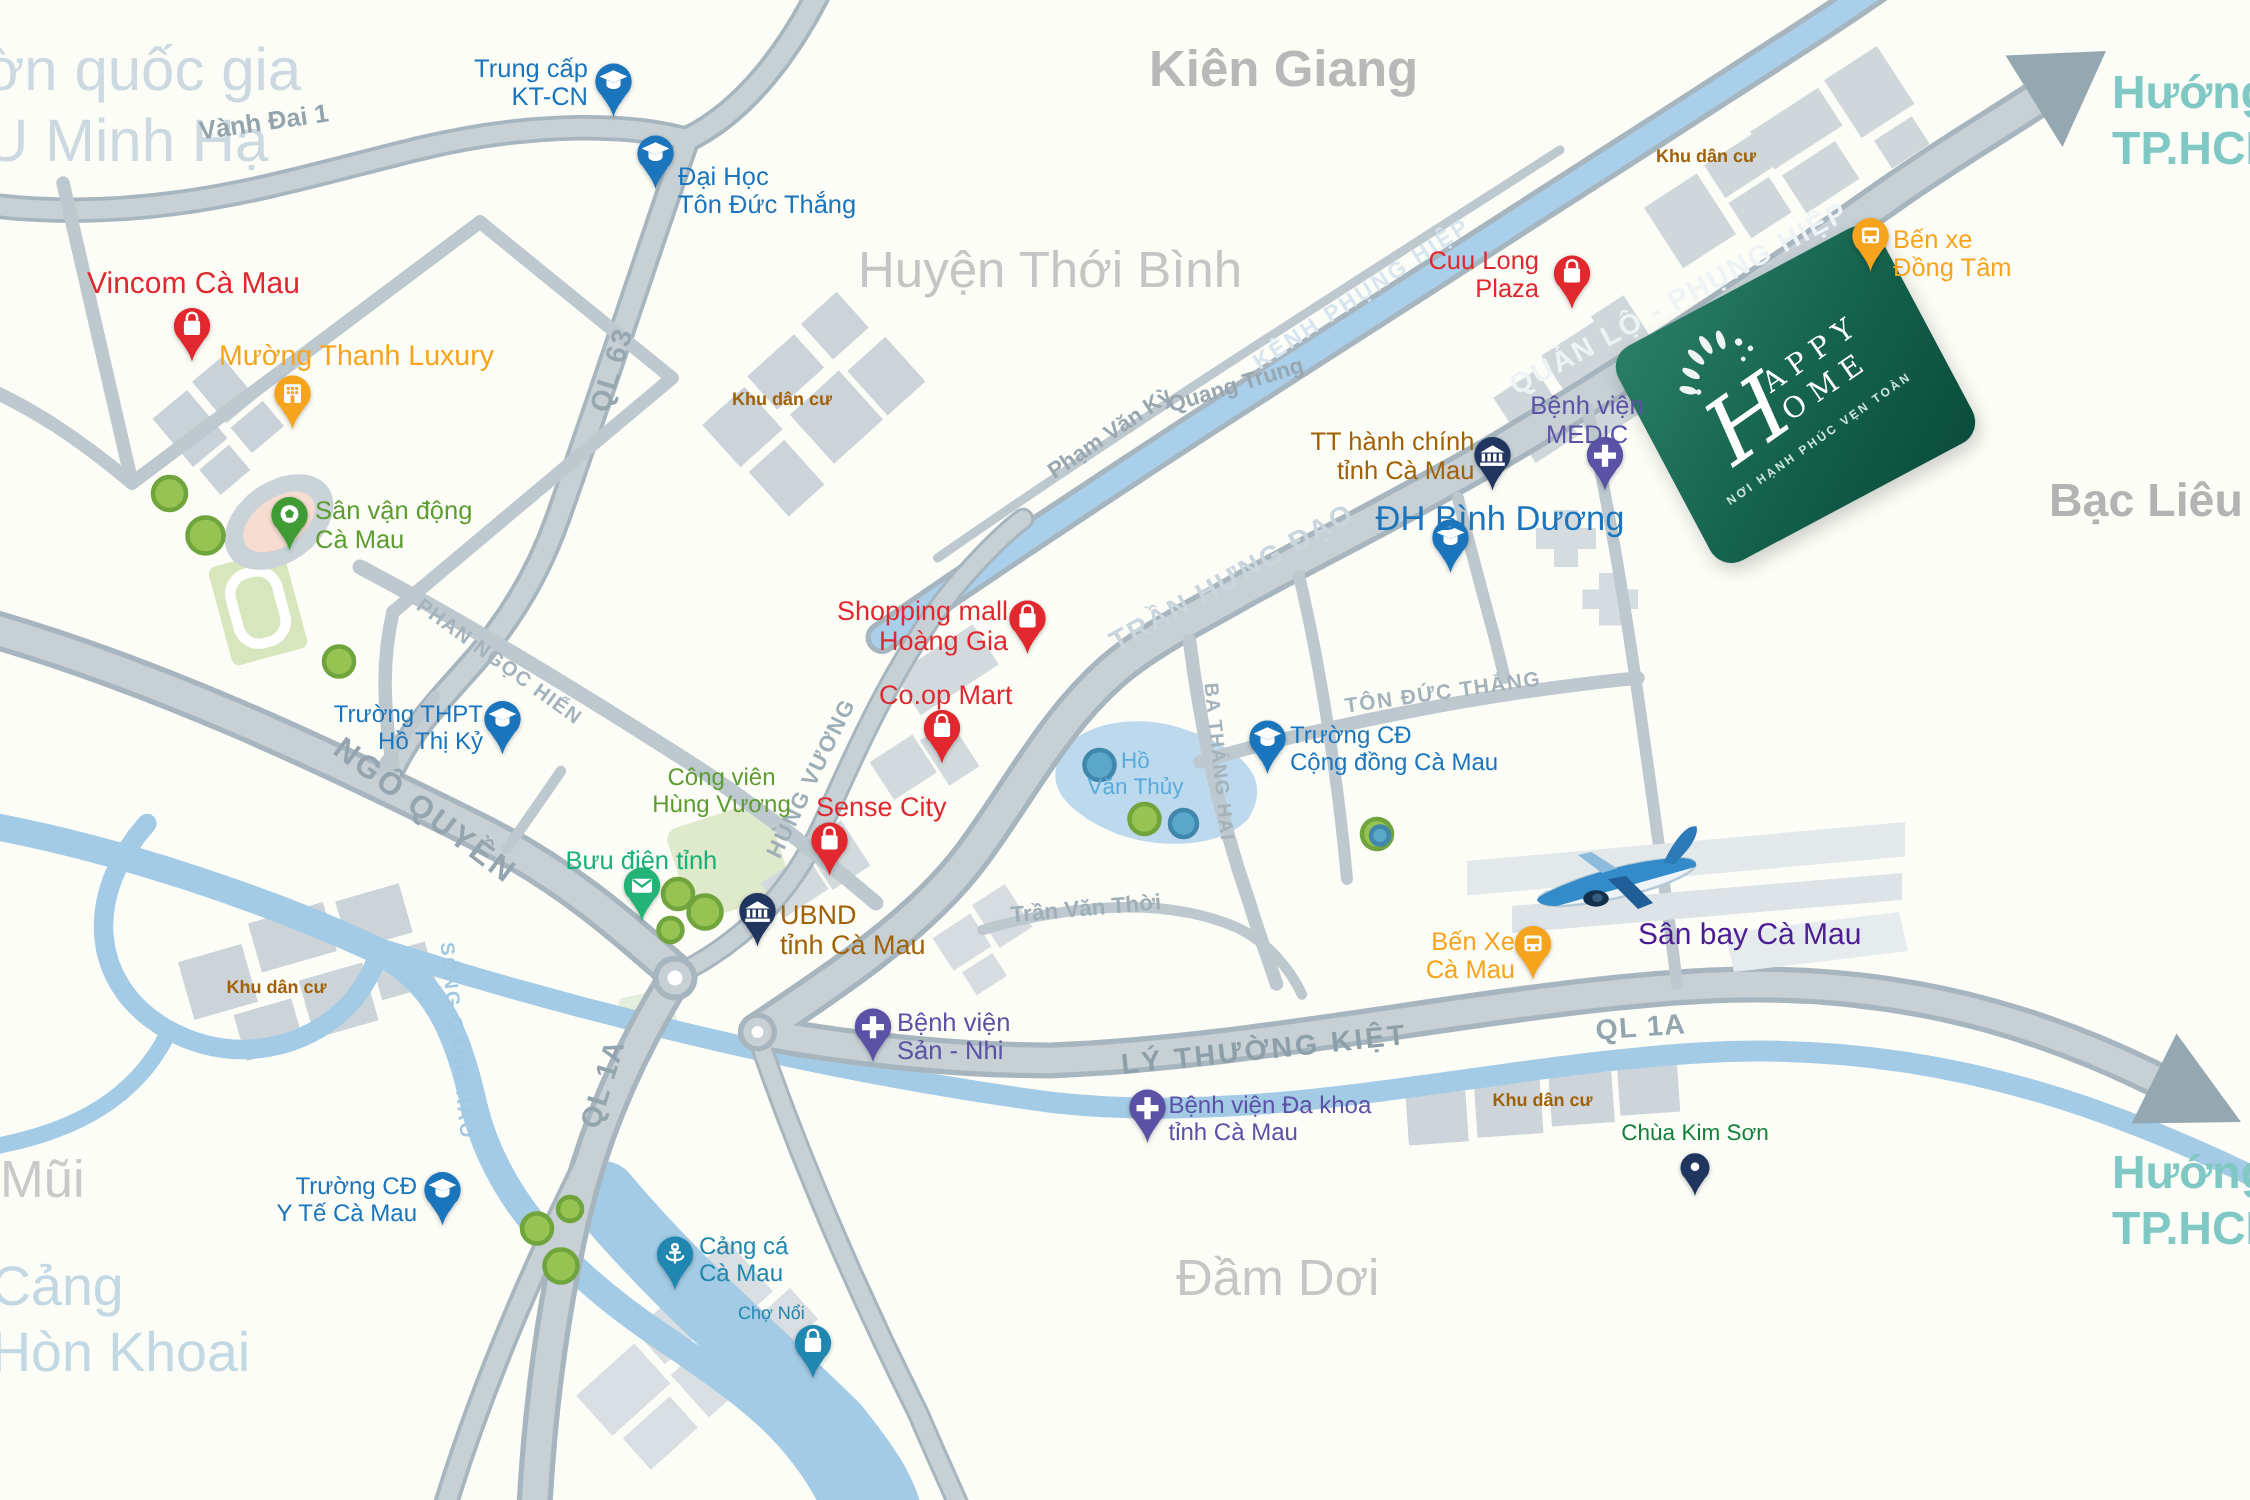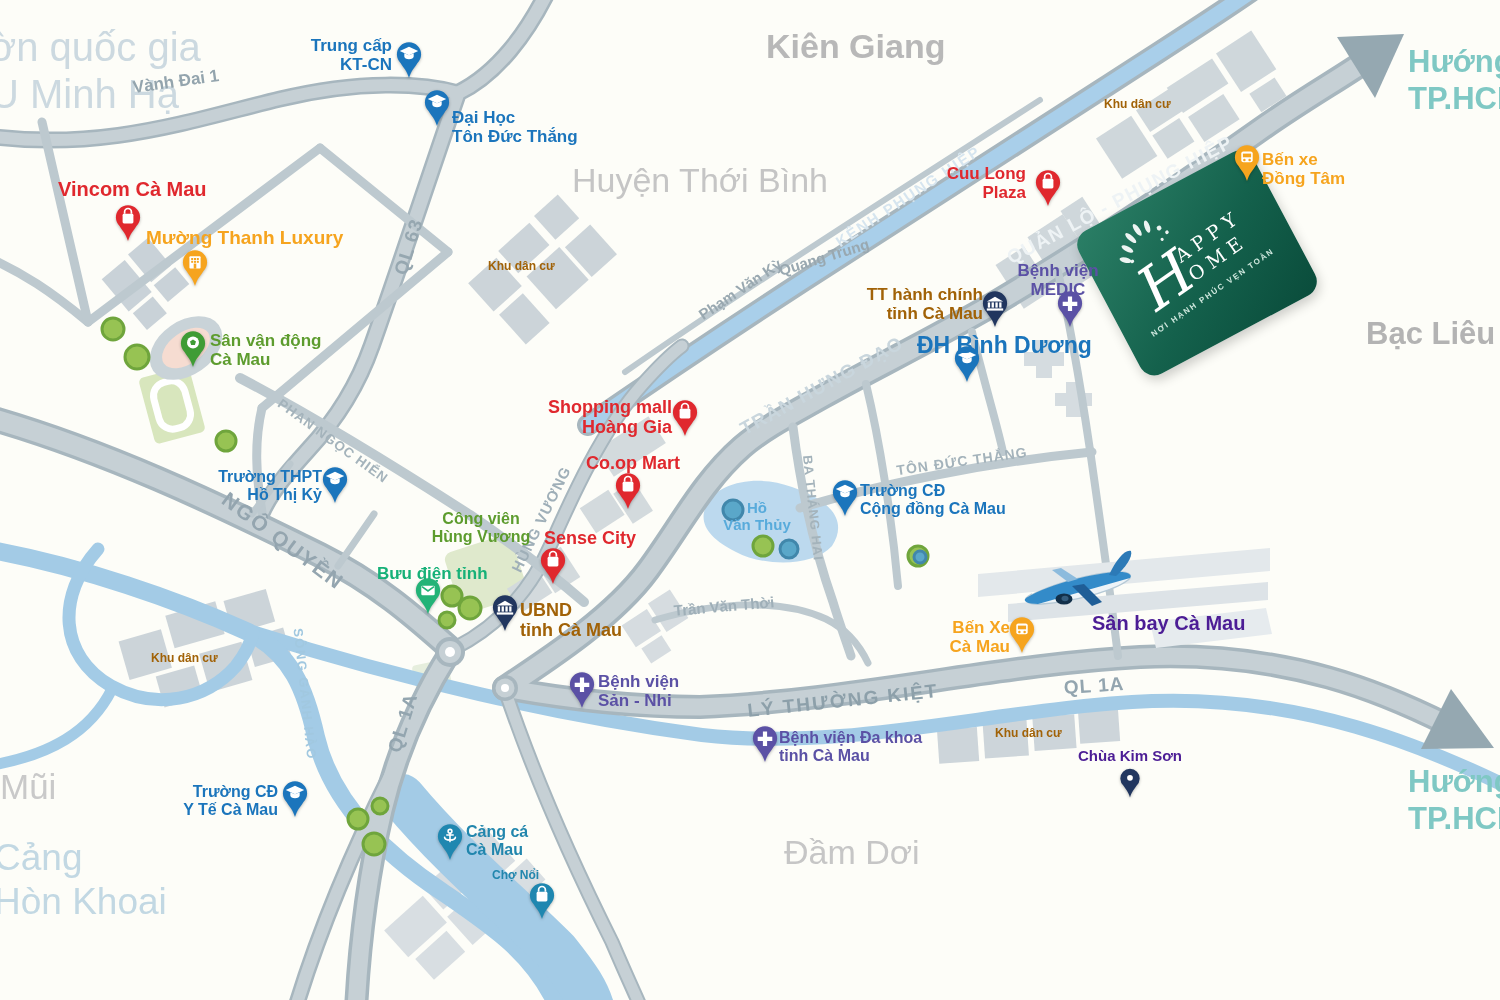--- a/index.html
+++ b/index.html
@@ -1,29 +1,29 @@
 <!DOCTYPE html>
 <html><head>
 <meta charset="utf-8">
 <style>
   html,body{margin:0;padding:0;overflow:hidden;background:#fdfdf8;}
   #map{position:relative;width:1500px;height:1000px;background:#fdfdf8;overflow:hidden;
        font-family:"Liberation Sans","DejaVu Sans",sans-serif;}
   #basemap{position:absolute;left:0;top:0;z-index:0;}
   
-  .lbl{position:absolute;z-index:6;font-weight:700;white-space:pre-line;line-height:1.12;}
+  .lbl{position:absolute;z-index:6;font-weight:400;white-space:pre-line;line-height:1.12;}
   .rt{text-align:right;}
   .ctr{text-align:center;transform:translateX(-50%);}
   .rg{position:absolute;z-index:1;white-space:pre-line;line-height:1.18;font-weight:400;}
   .rd{position:absolute;z-index:2;font-weight:700;white-space:nowrap;transform-origin:center;}
   .kdc{position:absolute;z-index:2;font-weight:700;font-size:12px;color:#a16207;white-space:nowrap;}
   
   .t-red{color:#e0282e}.t-orange{color:#f6a41e}.t-blue{color:#1b75bc}
   .t-navy{color:#a16207}.t-purple{color:#5b51a5}.t-green{color:#5d9c2e}
-  .t-mint{color:#16b178}.t-teal{color:#2186ad}.t-chua{color:#4c1d95}
+  .t-mint{color:#16b178}.t-teal{color:#2186ad}.t-chua{color:#15803d}
   
   .poi{position:absolute;transform:translate(-50%,-100%);z-index:5;}
   .pin{display:block;width:30px;height:40px;filter:drop-shadow(0 1px 1.5px rgba(0,0,0,.28));}
   .pin-sm{width:24px;height:32px;}
   .pc-blue{color:#1b75bc}.pc-red{color:#e0282e}.pc-orange{color:#f6a41e}
   .pc-purple{color:#5b51a5}.pc-navy{color:#21365f}.pc-green{color:#23b377}
   .pc-ball{color:#3f9c35}.pc-teal{color:#1f87b0}
   
   .hh-card{position:absolute;left:1098px;top:182px;width:198px;height:162px;border-radius:16px;
     background:linear-gradient(145deg,#2b7f66 0%,#14614c 55%,#0a4c3b 100%);

